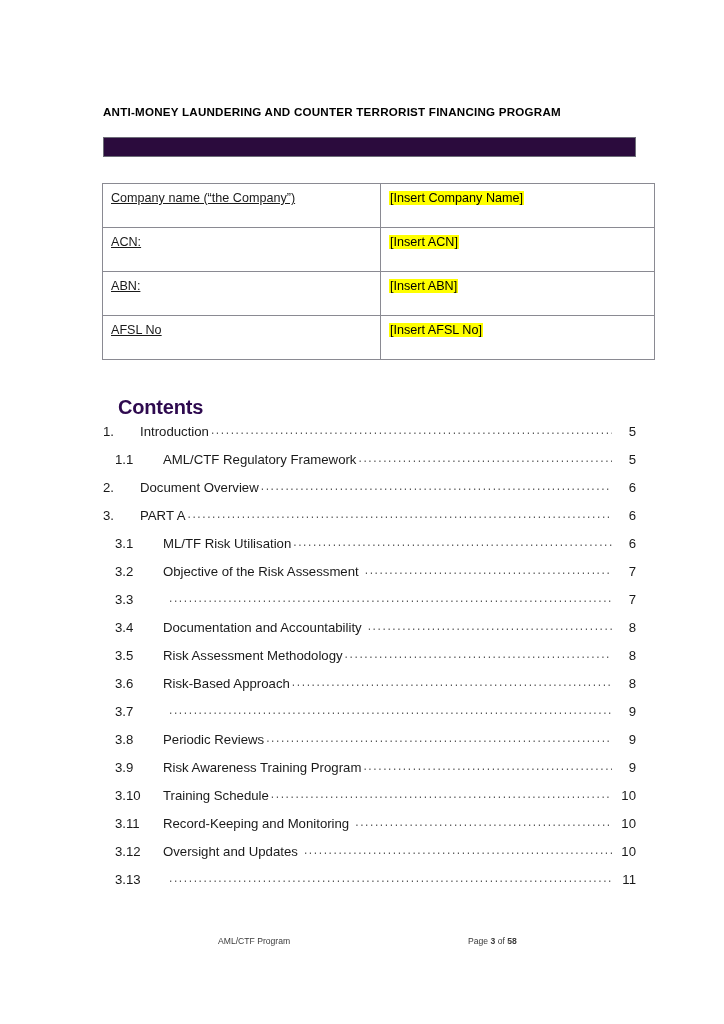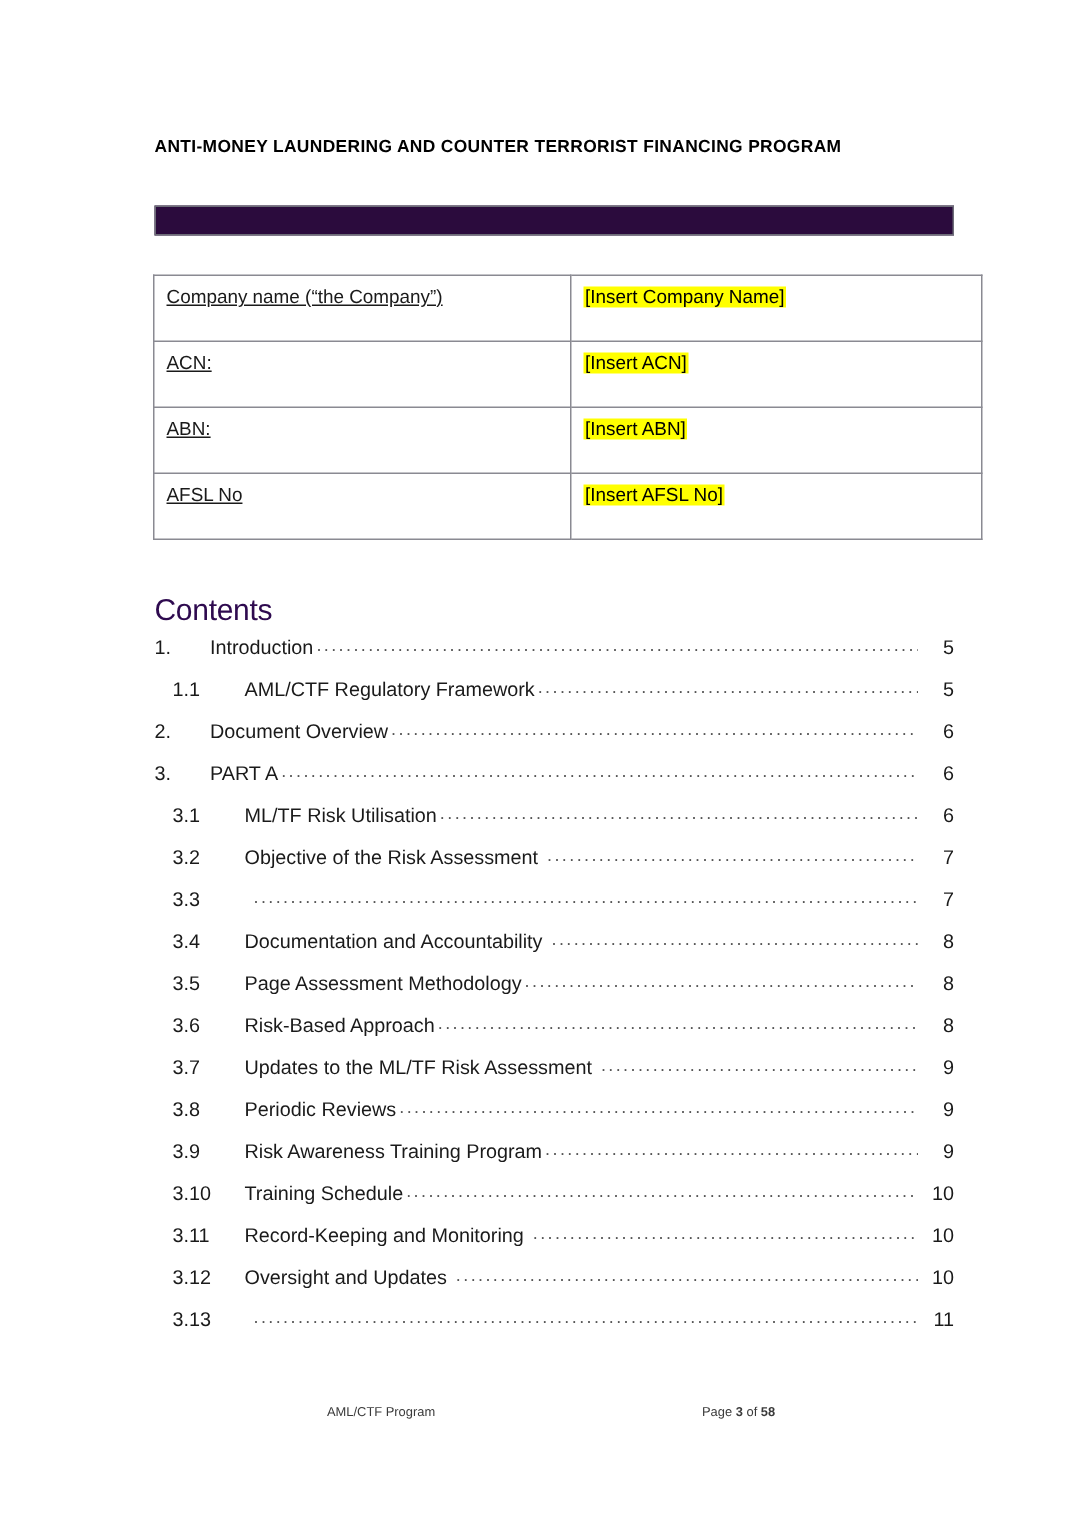--- a/index.html
+++ b/index.html
@@ -18,21 +18,21 @@
   .page {
     position: absolute;
     inset: 0;
     background: #ffffff;
   }
 
   
   .doc-title {
     position: absolute;
     left: 103px;
-    top: 91px;
+    top: 105px;
     width: 540px;
     font-size: 11.6px;
     font-weight: bold;
     letter-spacing: 0.02em;
     color: #000000;
     white-space: nowrap;
   }
 
   
   .banner {
@@ -67,24 +67,24 @@
   .info-table td.col-value { width: 265px; margin-top: 12px; }
   .hl {
     background: #ffff00;
     color: #000000;
     padding: 0 1px;
   }
 
   
   .contents-heading {
     position: absolute;
-    left: 103px;
+    left: 118px;
     top: 396px;
     font-size: 20px;
-    font-weight: normal;
+    font-weight: bold;
     color: #2e0a4f;
     letter-spacing: -0.01em;
   }
 
   .toc {
     position: absolute;
     left: 103px;
     top: 424px;
     width: 533px;
   }
@@ -236,35 +236,34 @@
       </div>
       <div class="toc-row lvl2">
         <span class="toc-num">3.4</span>
         <span class="toc-label">Documentation and Accountability</span>
         <span class="toc-gap spaced"></span>
         <span class="toc-dots">.......................................................................................................................</span>
         <span class="toc-page">8</span>
       </div>
       <div class="toc-row lvl2">
         <span class="toc-num">3.5</span>
-        <span class="toc-label">Page Assessment Methodology</span>
+        <span class="toc-label">Risk Assessment Methodology</span>
         <span class="toc-gap"></span>
         <span class="toc-dots">.......................................................................................................................</span>
         <span class="toc-page">8</span>
       </div>
       <div class="toc-row lvl2">
         <span class="toc-num">3.6</span>
         <span class="toc-label">Risk-Based Approach</span>
         <span class="toc-gap"></span>
         <span class="toc-dots">.......................................................................................................................</span>
         <span class="toc-page">8</span>
       </div>
       <div class="toc-row lvl2">
         <span class="toc-num">3.7</span>
-        <span class="toc-label">Updates to the ML/TF Risk Assessment</span>
         <span class="toc-gap spaced"></span>
         <span class="toc-dots">.......................................................................................................................</span>
         <span class="toc-page">9</span>
       </div>
       <div class="toc-row lvl2">
         <span class="toc-num">3.8</span>
         <span class="toc-label">Periodic Reviews</span>
         <span class="toc-gap"></span>
         <span class="toc-dots">.......................................................................................................................</span>
         <span class="toc-page">9</span>

